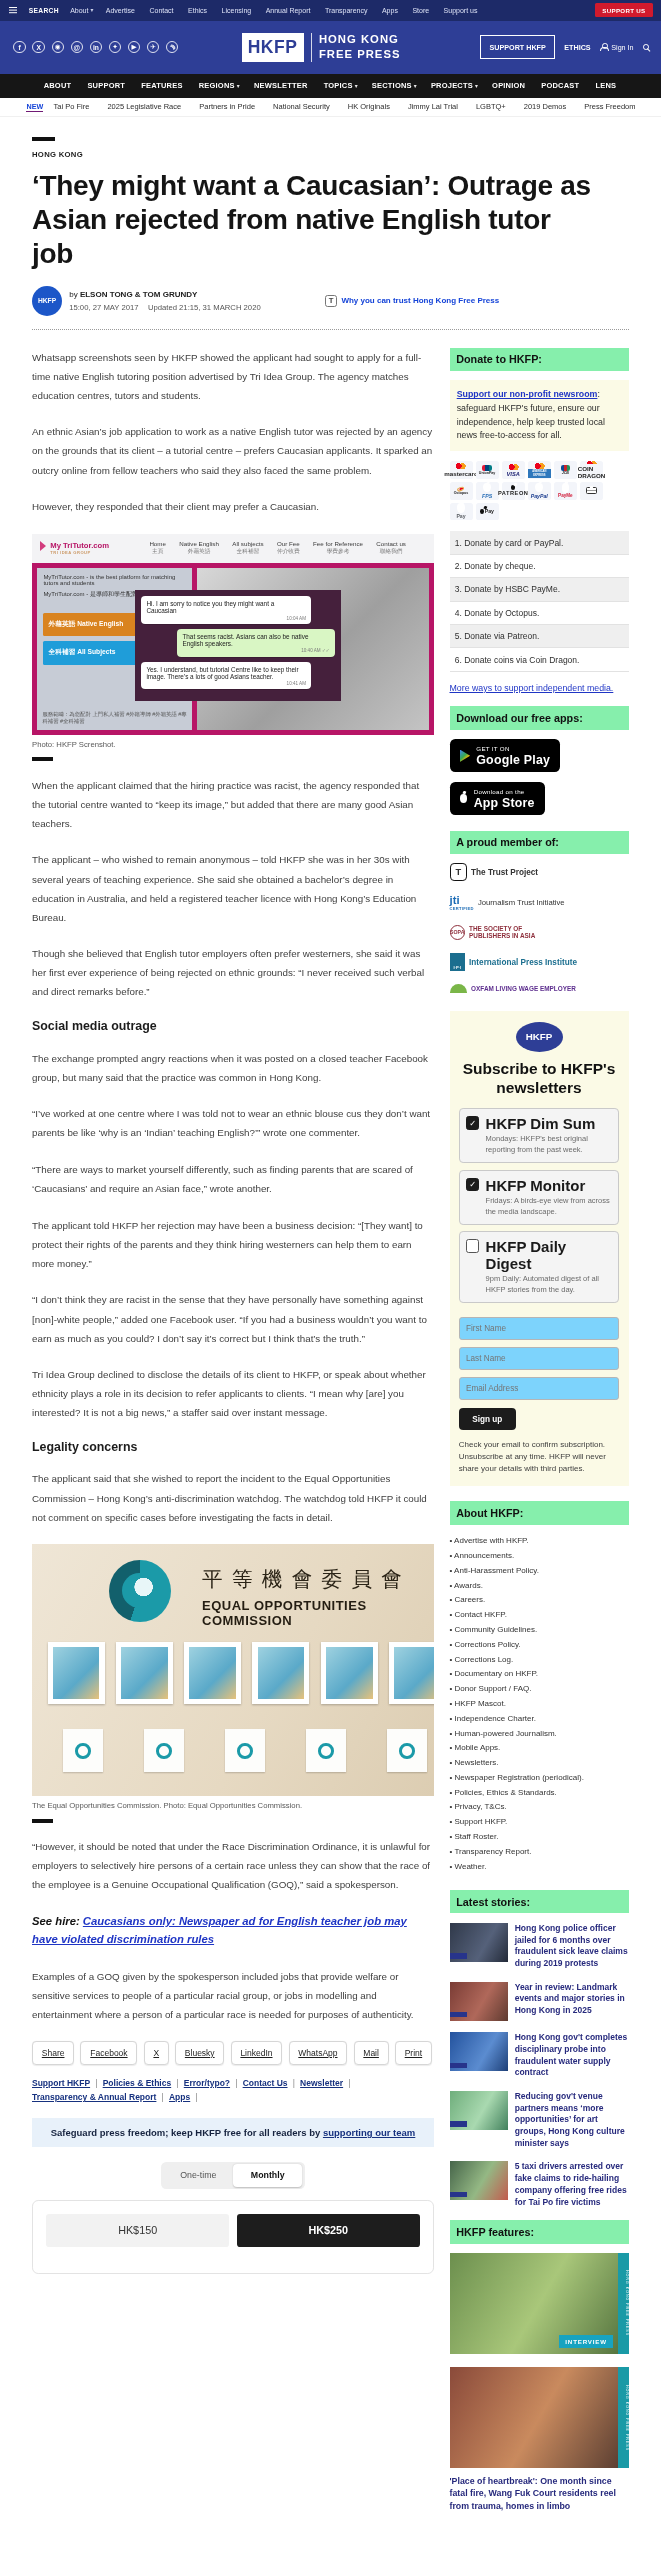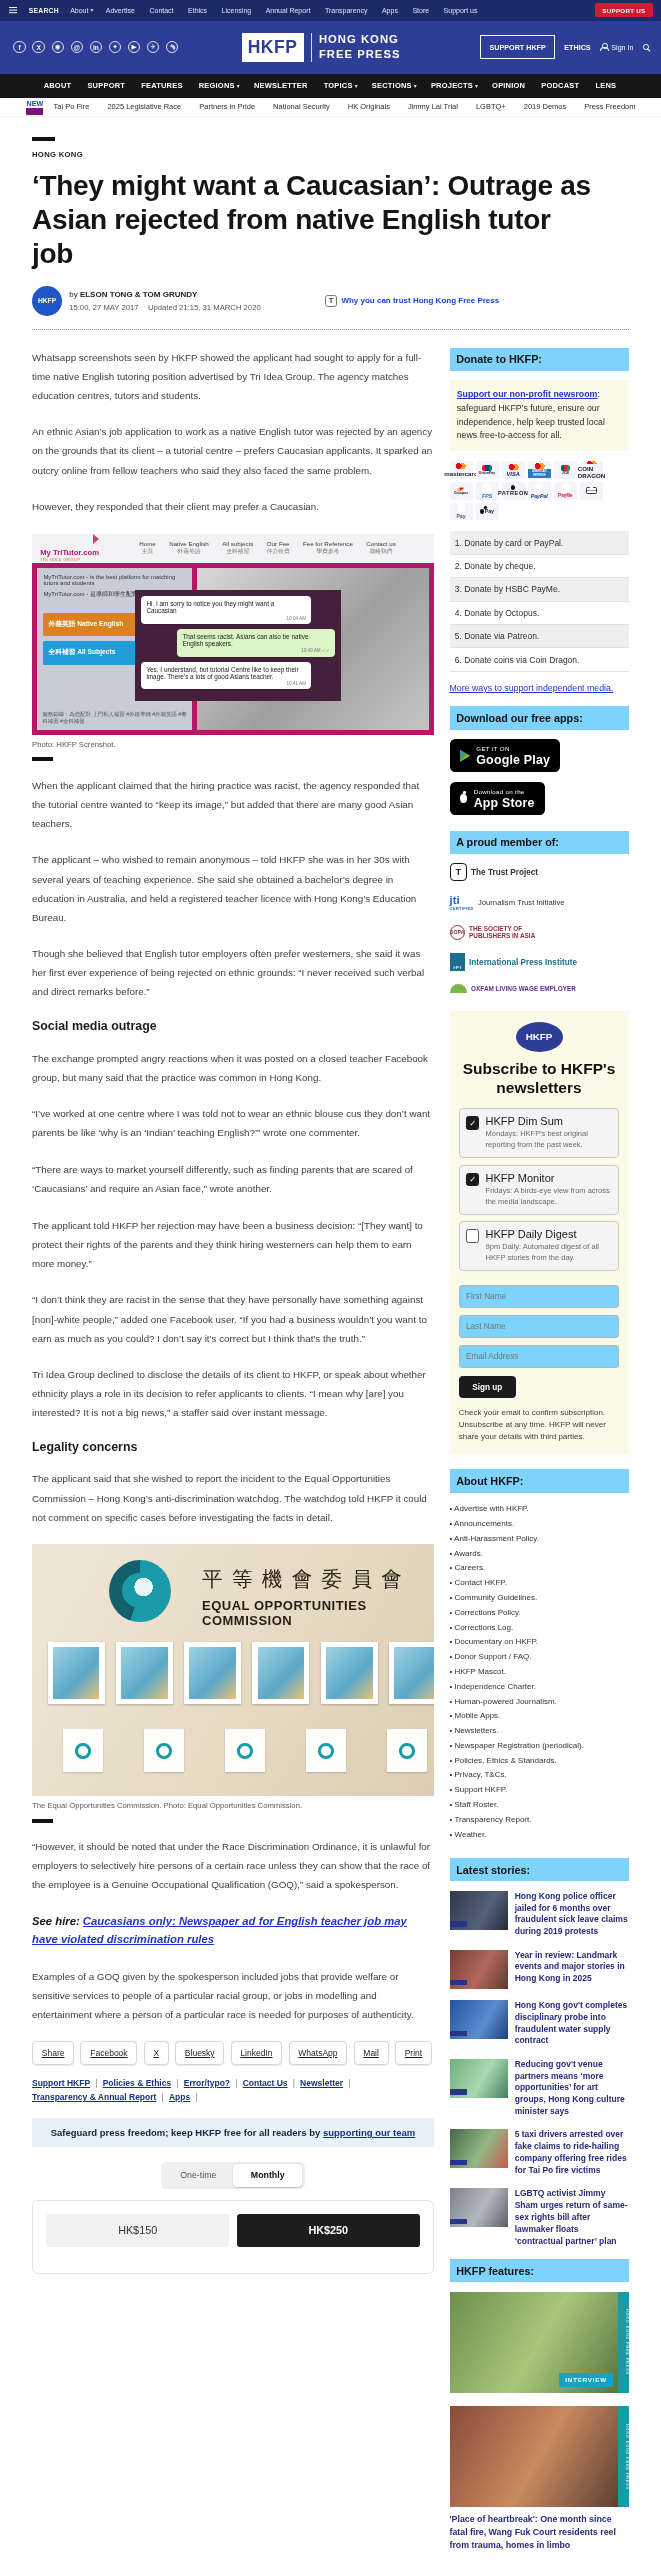--- a/index.html
+++ b/index.html
@@ -34,21 +34,21 @@
   .icon-search { width:5.7px; height:5.7px; border:1px solid #fff; border-radius:50%; position:relative; cursor:pointer; }
   .icon-search::after { content:""; position:absolute; width:1px; height:3.6px; background:#fff; transform:rotate(-45deg); bottom:-3.1px; right:-1.5px; }
 
   
   .blacknav { background:#161616; height:24px; display:flex; align-items:center; justify-content:center; gap:14px; }
   .bn-item { color:#fff; font-size:7.5px; font-weight:800; letter-spacing:0.2px; cursor:pointer; display:flex; gap:2.1px; align-items:center; }
   .caret { font-size:5.7px; opacity:.9; }
 
   
   .ticker { height:19.6px; display:flex; align-items:center; justify-content:center; gap:10.3px; border-bottom:0.5px solid #f0f0f0; }
-  .tk-new { color:#1544d8; font-weight:800; font-size:7.2px; border-bottom:7px solid #701a75; cursor:pointer; }
+  .tk-new { color:#1544d8; font-weight:800; font-size:7.2px; border-bottom:1px solid #701a75; cursor:pointer; }
   .tk-item { color:#2d2d2d; font-size:7.5px; cursor:pointer; }
 
   
   .container { width:597px; margin-left:32px; }
   .dash { width:23px; height:4.6px; background:#111; }
   .art-head { padding-top:19.6px; }
   .cat { margin-top:8.2px; font-size:7.7px; font-weight:800; color:#1d1d1d; letter-spacing:0.3px; cursor:pointer; }
   h1.title { margin-top:10.3px; font-size:28px; line-height:1.22; font-weight:800; color:#151515; letter-spacing:-0.3px; width:567px; }
   .byline { margin-top:14.4px; display:flex; align-items:center; gap:7.2px; }
   .avatar { width:30px; height:30px; border-radius:50%; background:#1c56c8; color:#fff; font-size:6.7px; font-weight:800; display:flex; align-items:center; justify-content:center; }
@@ -66,21 +66,21 @@
 
   .main-col p { font-size:9.8px; line-height:1.95; color:#404040; margin-bottom:17.5px; }
   .main-col h2 { font-size:12.4px; color:#1c1c1c; margin:5.2px 0 15.5px; }
   figure { margin-bottom:5.2px; }
   figcaption { font-size:7.7px; color:#595959; margin-top:5.2px; }
   .fig-dash { width:20.6px; height:4.1px; background:#111; margin:8.2px 0 14.4px; }
 
   
   .fig1 { width:402px; height:201px; position:relative; overflow:hidden; background:#cfd2da; }
   .f1-head { height:29px; background:#f3f3f5; display:flex; align-items:center; padding:0 8.2px; gap:9.3px; }
-  .f1-logo { display:flex; align-items:flex-end; gap:4.1px;flex-direction:column; }
+  .f1-logo { display:flex; align-items:flex-start; gap:4.1px; }
   .f1-tri { width:0; height:0; border-left:6.7px solid #d23c7d; border-top:5.7px solid transparent; border-bottom:5.7px solid transparent; }
   .f1-site { color:#b71566; font-weight:800; font-size:7.7px; }
   .f1-site small { display:block; color:#c96; font-size:4.1px; letter-spacing:0.5px; }
   .f1-nav { display:flex; gap:13.4px; margin-left:31px; }
   .f1-nav-item { text-align:center; font-size:6.2px; color:#3a3a3a; cursor:pointer; }
   .f1-nav-item .zh { display:block; color:#777; font-size:5.7px; margin-top:1px; }
   .f1-body { position:absolute; top:29px; left:0; right:0; bottom:0; background:#b71566; padding:5.2px; display:flex; gap:5.2px; }
   .f1-left { width:155px; background:#c7ccd6; padding:6.2px; font-size:6px; color:#333; }
   .f1-btn { margin-top:5.2px; color:#fff; font-weight:bold; font-size:6.7px; padding:7.2px 5.2px; border-radius:1.5px; }
   .f1-btn.orange { background:#d9831f; margin-top:13.4px; }
@@ -169,21 +169,21 @@
   .pay-tile.pp .pt-label { color:#1a3c8f; font-style:italic; font-weight:800; font-size:9.3px; }
   .pay-tile.pm .pt-label { color:#d3203c; font-weight:800; font-size:8.2px; }
   .pay-tile.chq .pt-icon { width:23px; height:13.4px; border:1px solid #333; border-radius:1.5px; background:repeating-linear-gradient(#fff 0 2.1px,#999 2.1px 2.6px); }
   .pay-tile.gp .pt-label { font-size:9.3px; color:#5f6368; }
   .pay-tile.ap { flex-direction:row; }
   .pay-tile.ap .apple { background:#111; }
   .pay-tile.ap .apple::before { background:#111; }
   .pay-tile.ap .pt-label { font-size:9.3px; }
 
   
-  .sb-header { background:#7dd3fc; padding:5.7px 6.7px; font-size:10.8px; font-weight:800; color:#111; margin-bottom:9.3px; }
+  .sb-header { background:#86efac; padding:5.7px 6.7px; font-size:10.8px; font-weight:800; color:#111; margin-bottom:9.3px; }
   .sb-yellow { background:#fbfae6; padding:8.2px 7.2px; font-size:8.8px; line-height:1.55; color:#2c2c2c; margin-bottom:10.3px; }
   .sb-yellow a { color:#1f35c5; text-decoration:underline; font-weight:600; cursor:pointer; }
   .mini-grid { display:flex; flex-wrap:wrap; gap:3.1px; margin-bottom:11.3px; }
   .mini-grid .pay-tile { width:23px; height:17.5px; border-radius:2.6px; font-size:3.6px; gap:0.5px; }
   .mini-grid .pt-label { font-size:3.6px; }
   .mini-grid .mc-circ { width:11.3px; height:6.2px; background:radial-gradient(circle 3.1px at 3.6px 3.1px,#eb001b 98%,transparent),radial-gradient(circle 3.1px at 7.7px 3.1px,#f79e1b 98%,transparent); }
   .mini-grid .pay-tile.up .pt-icon { width:9.3px; height:5.2px; }
   .mini-grid .pay-tile.visa .pt-label { font-size:5.7px; }
   .mini-grid .pay-tile.amex .pt-label { font-size:2.6px; padding:1px; }
   .mini-grid .pay-tile.jcb .pt-icon { width:9.3px; height:5.7px; }
@@ -202,21 +202,21 @@
   .sb-stores { display:flex; flex-direction:column; gap:9.3px; align-items:flex-start; margin:2.1px 0 15.5px; }
   .member-list { display:flex; flex-direction:column; gap:13.4px; margin:4.1px 0 17.5px; }
 
   
   .nl-box { background:#fbfae6; padding:11.3px 9.3px; margin-bottom:15.5px; }
   .nl-logo { width:47px; height:30px; border-radius:50%; background:#2e3e96; color:#fff; font-weight:800; font-size:9.8px; display:flex; align-items:center; justify-content:center; margin:0 auto 7.2px; }
   .nl-title { text-align:center; font-size:15.5px; font-weight:800; color:#111; line-height:1.25; margin-bottom:10.3px; }
   .nl-card { background:#f4f4f4; border:0.5px solid #c9c9c9; border-radius:4.1px; padding:6.2px; display:flex; gap:6.2px; margin-bottom:6.2px; cursor:pointer; }
   .nl-check { width:13.4px; height:13.4px; border-radius:2.6px; border:1px solid #555; background:#fff; color:#fff; font-size:8.2px; display:flex; align-items:center; justify-content:center; flex:none; margin-top:1px; }
   .nl-card.checked .nl-check { background:#1c1c1c; border-color:#1c1c1c; }
-  .nl-name { font-size:11px; font-weight:400; color:#1a1a1a; }
+  .nl-name { font-size:15px; font-weight:700; color:#1a1a1a; }
   .nl-desc { font-size:7.5px; color:#6b6b6b; line-height:1.45; margin-top:2.1px; }
   .nl-input { width:100%; height:23px; border:0.5px solid #b5b5b5; border-radius:3.1px; background:#7dd3fc; padding:0 6.2px; font-size:8.2px; color:#333; margin-top:7.2px; font-family:inherit; }
   .nl-submit { margin-top:8.2px; background:#1c1c1c; color:#fff; font-weight:800; font-size:8.2px; border:none; border-radius:4.1px; padding:6.7px 13.4px; cursor:pointer; }
   .nl-disc { margin-top:8.2px; font-size:8px; color:#3d3d3d; line-height:1.5; }
 
   .about-list { list-style:none; margin-bottom:15.5px; }
   .about-list li { font-size:8px; color:#333; line-height:1.85; cursor:pointer; }
   .about-list li::before { content:"•  "; color:#333; }
 
   .story { display:flex; gap:7.2px; margin-bottom:11.3px; cursor:pointer; }
@@ -838,24 +838,20 @@
           <div class="story">
             <div class="story-thumb" data-tone="t4"></div>
             <div class="story-title">Reducing gov't venue partners means ‘more opportunities’ for art groups, Hong Kong culture minister says</div>
           </div>
 
           <div class="story">
             <div class="story-thumb" data-tone="t5"></div>
             <div class="story-title">5 taxi drivers arrested over fake claims to ride-hailing company offering free rides for Tai Po fire victims</div>
           </div>
 
-          <div class="story">
-            <div class="story-thumb" data-tone="t6"></div>
-            <div class="story-title">LGBTQ activist Jimmy Sham urges return of same-sex rights bill after lawmaker floats ‘contractual partner’ plan</div>
-          </div>
         </div>
 
       <div class="sb-header">HKFP features:</div>
       <div>
 
           <div class="feature">
             <div class="f-img" data-tone="f1">
               <span class="f-badge">INTERVIEW</span>
               <span class="vstrip2">HONG KONG FREE PRESS</span>
             </div>

